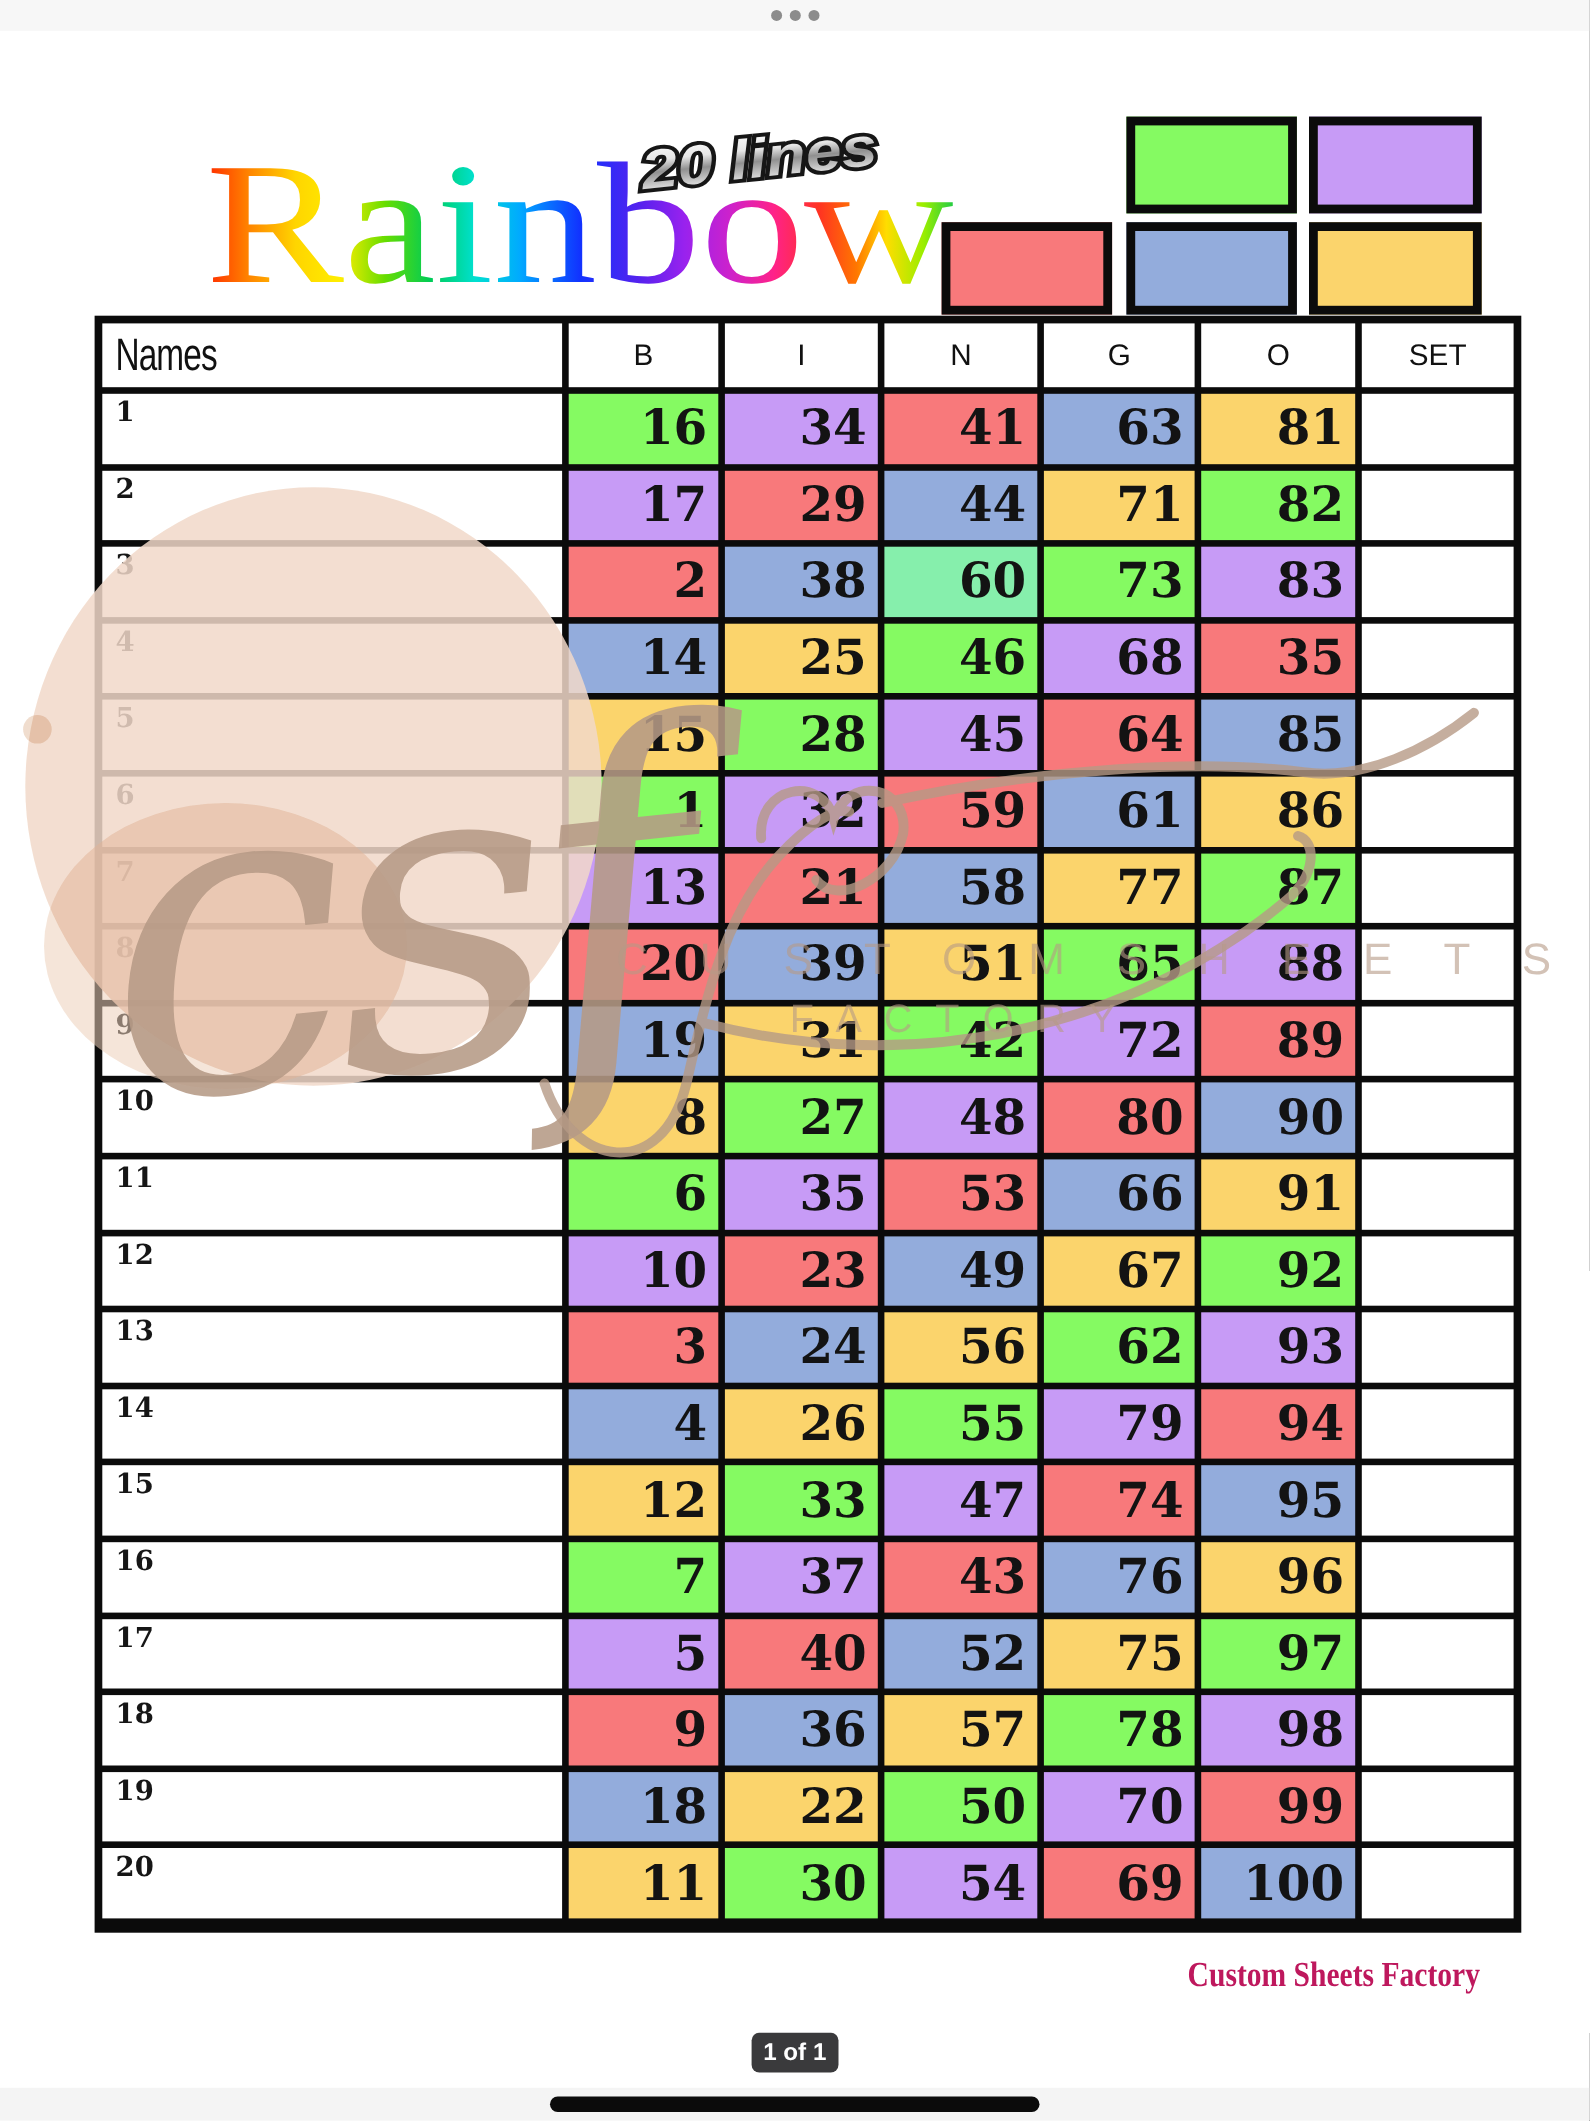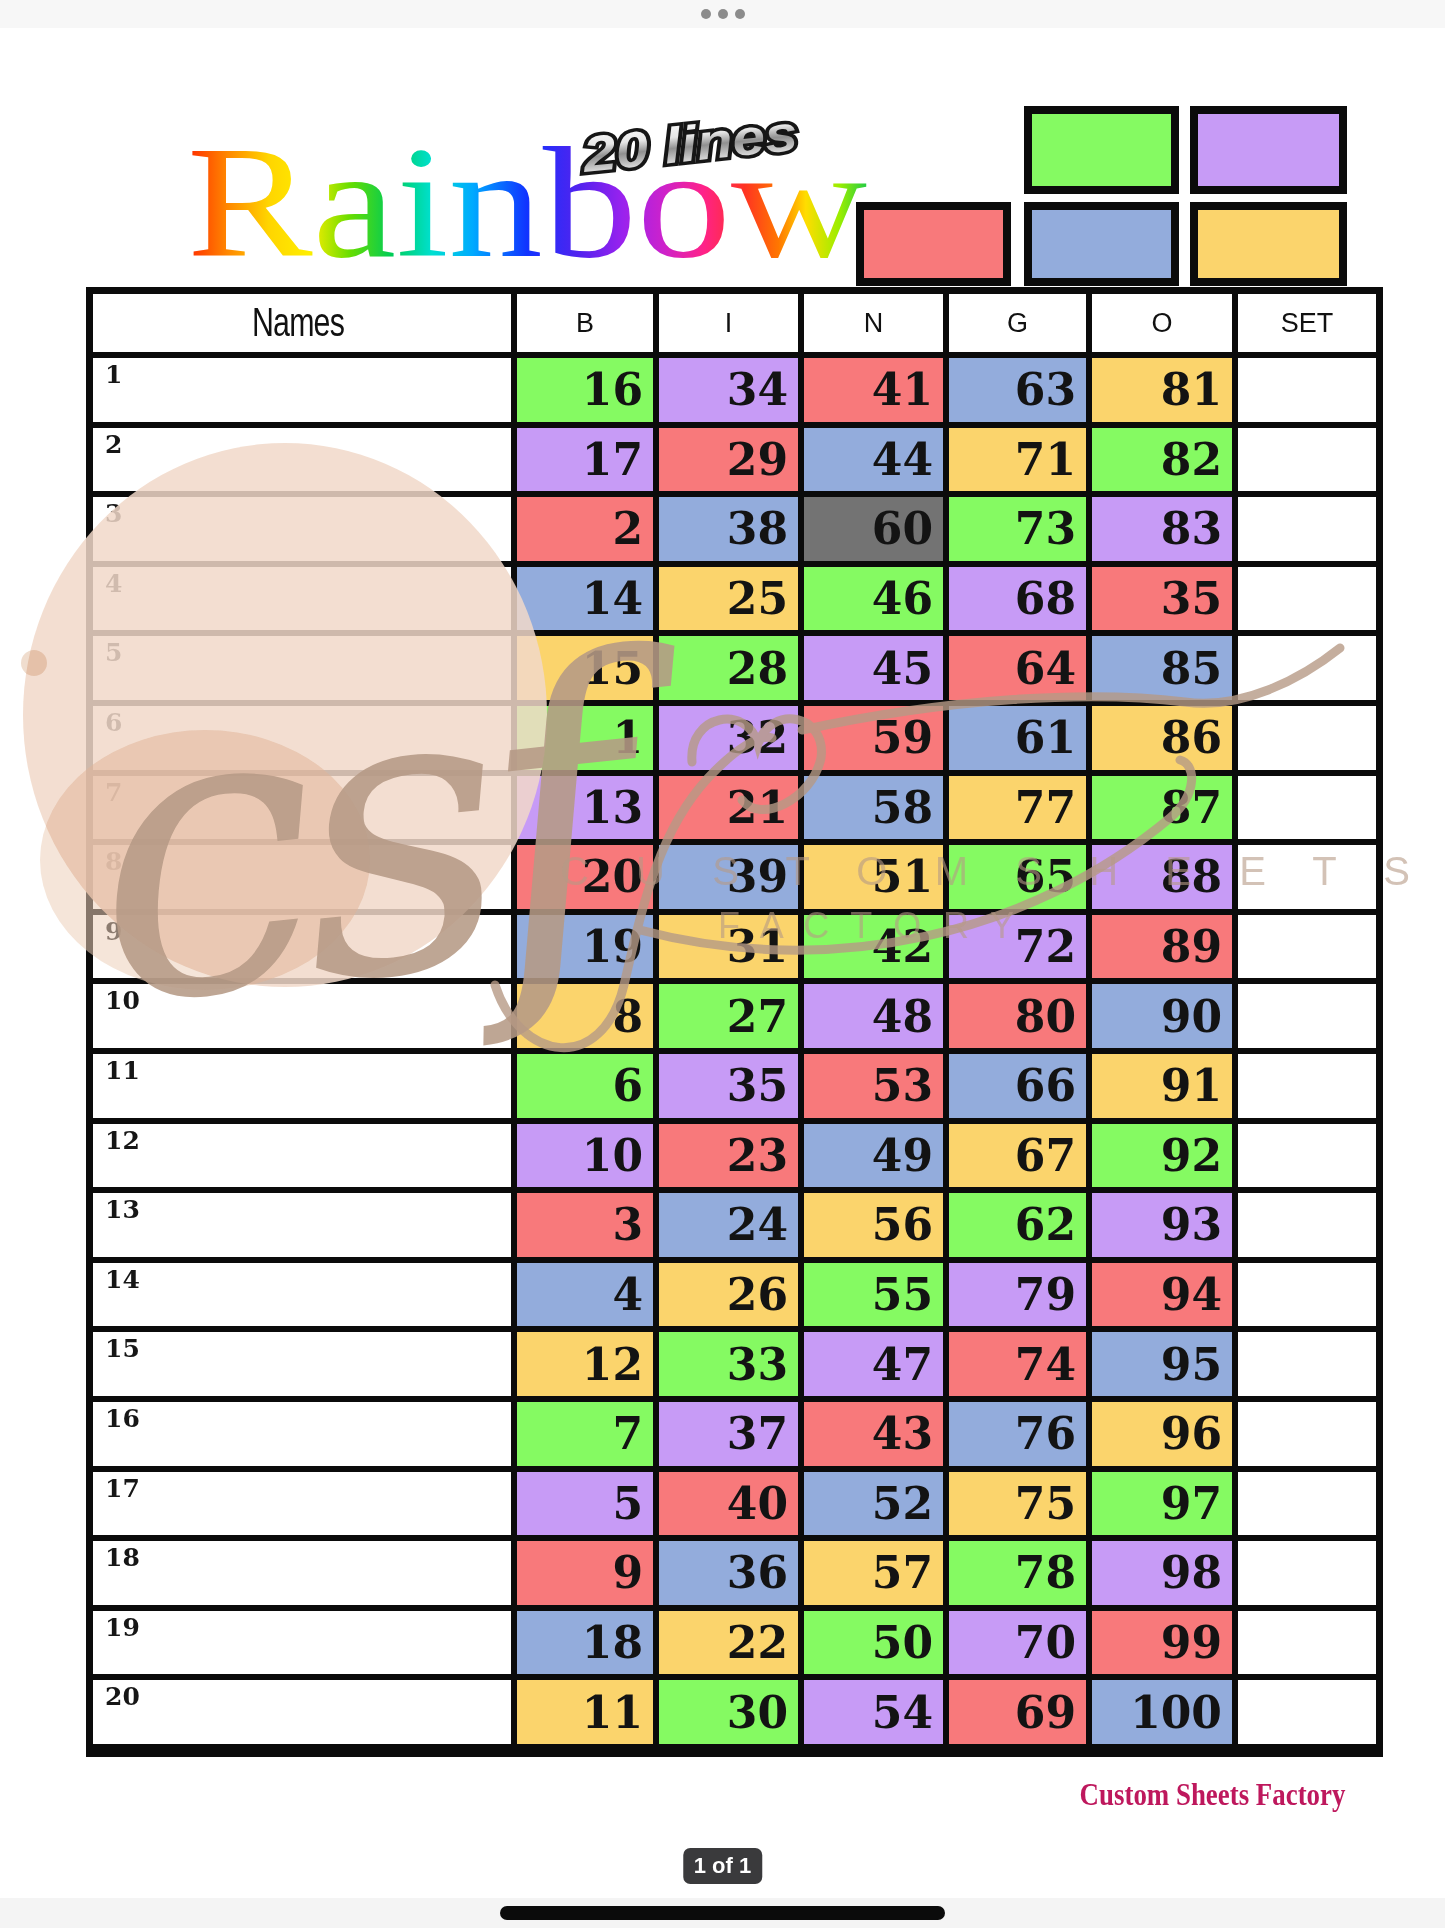--- a/index.html
+++ b/index.html
@@ -15,21 +15,21 @@
   .legend-box{position:absolute;box-sizing:border-box;border:8px solid #0b0b0b;z-index:2;}
   
   .bingo-table{position:absolute;left:86px;top:287px;width:1297px;height:1470px;box-sizing:border-box;
     background:#0b0b0b;padding:7px;display:grid;z-index:3;
     grid-template-columns:418px 136px 139px 139px 137px 140px 138px;
     grid-template-rows:58px repeat(20, 63.6px);
     gap:6px;}
   .cell{background:#ffffff;position:relative;overflow:hidden;}
   .hdr{display:flex;align-items:center;justify-content:center;
        font-size:27px;color:#111;font-family:"Liberation Sans",sans-serif;}
-  .hdr-names{justify-content:center;}
+  .hdr-names{justify-content:flex-start;}
   .hdr-names span{display:inline-block;font-size:37px;transform:scale(.82,1.12);transform-origin:left center;
        letter-spacing:-1px;margin-left:12px;}
   .num-cell{display:flex;align-items:center;justify-content:flex-end;
        font-family:"DejaVu Serif","Liberation Serif",serif;font-weight:700;
        font-size:44px;color:#131313;padding-right:10px;}
   .name-cell .rowlabel{position:absolute;left:12px;top:2px;
        font-family:"DejaVu Serif",serif;font-weight:700;font-size:25px;color:#161616;}
   
   .watermark{position:absolute;left:0;top:0;width:1445px;height:1928px;z-index:6;pointer-events:none;}
   
@@ -124,21 +124,21 @@
       <div class="cell num-cell" style="background: rgb(248, 121, 123);">29</div>
       <div class="cell num-cell" style="background: rgb(147, 172, 220);">44</div>
       <div class="cell num-cell" style="background: rgb(251, 212, 108);">71</div>
       <div class="cell num-cell" style="background: rgb(133, 250, 98);">82</div>
       <div class="cell set-cell"></div>
       <div class="cell name-cell">
         <span class="rowlabel">3</span>
       </div>
       <div class="cell num-cell" style="background: rgb(248, 121, 123);">2</div>
       <div class="cell num-cell" style="background: rgb(147, 172, 220);">38</div>
-      <div class="cell num-cell" style="background: #737373; padding-left: 28px;">60</div>
+      <div class="cell num-cell" style="background: #86efac; padding-left: 28px;">60</div>
       <div class="cell num-cell" style="background: rgb(133, 250, 98);">73</div>
       <div class="cell num-cell" style="background: rgb(199, 155, 246);">83</div>
       <div class="cell set-cell"></div>
       <div class="cell name-cell">
         <span class="rowlabel">4</span>
       </div>
       <div class="cell num-cell" style="background: rgb(147, 172, 220);">14</div>
       <div class="cell num-cell" style="background: rgb(251, 212, 108);">25</div>
       <div class="cell num-cell" style="background: rgb(133, 250, 98);">46</div>
       <div class="cell num-cell" style="background: rgb(199, 155, 246);">68</div>

